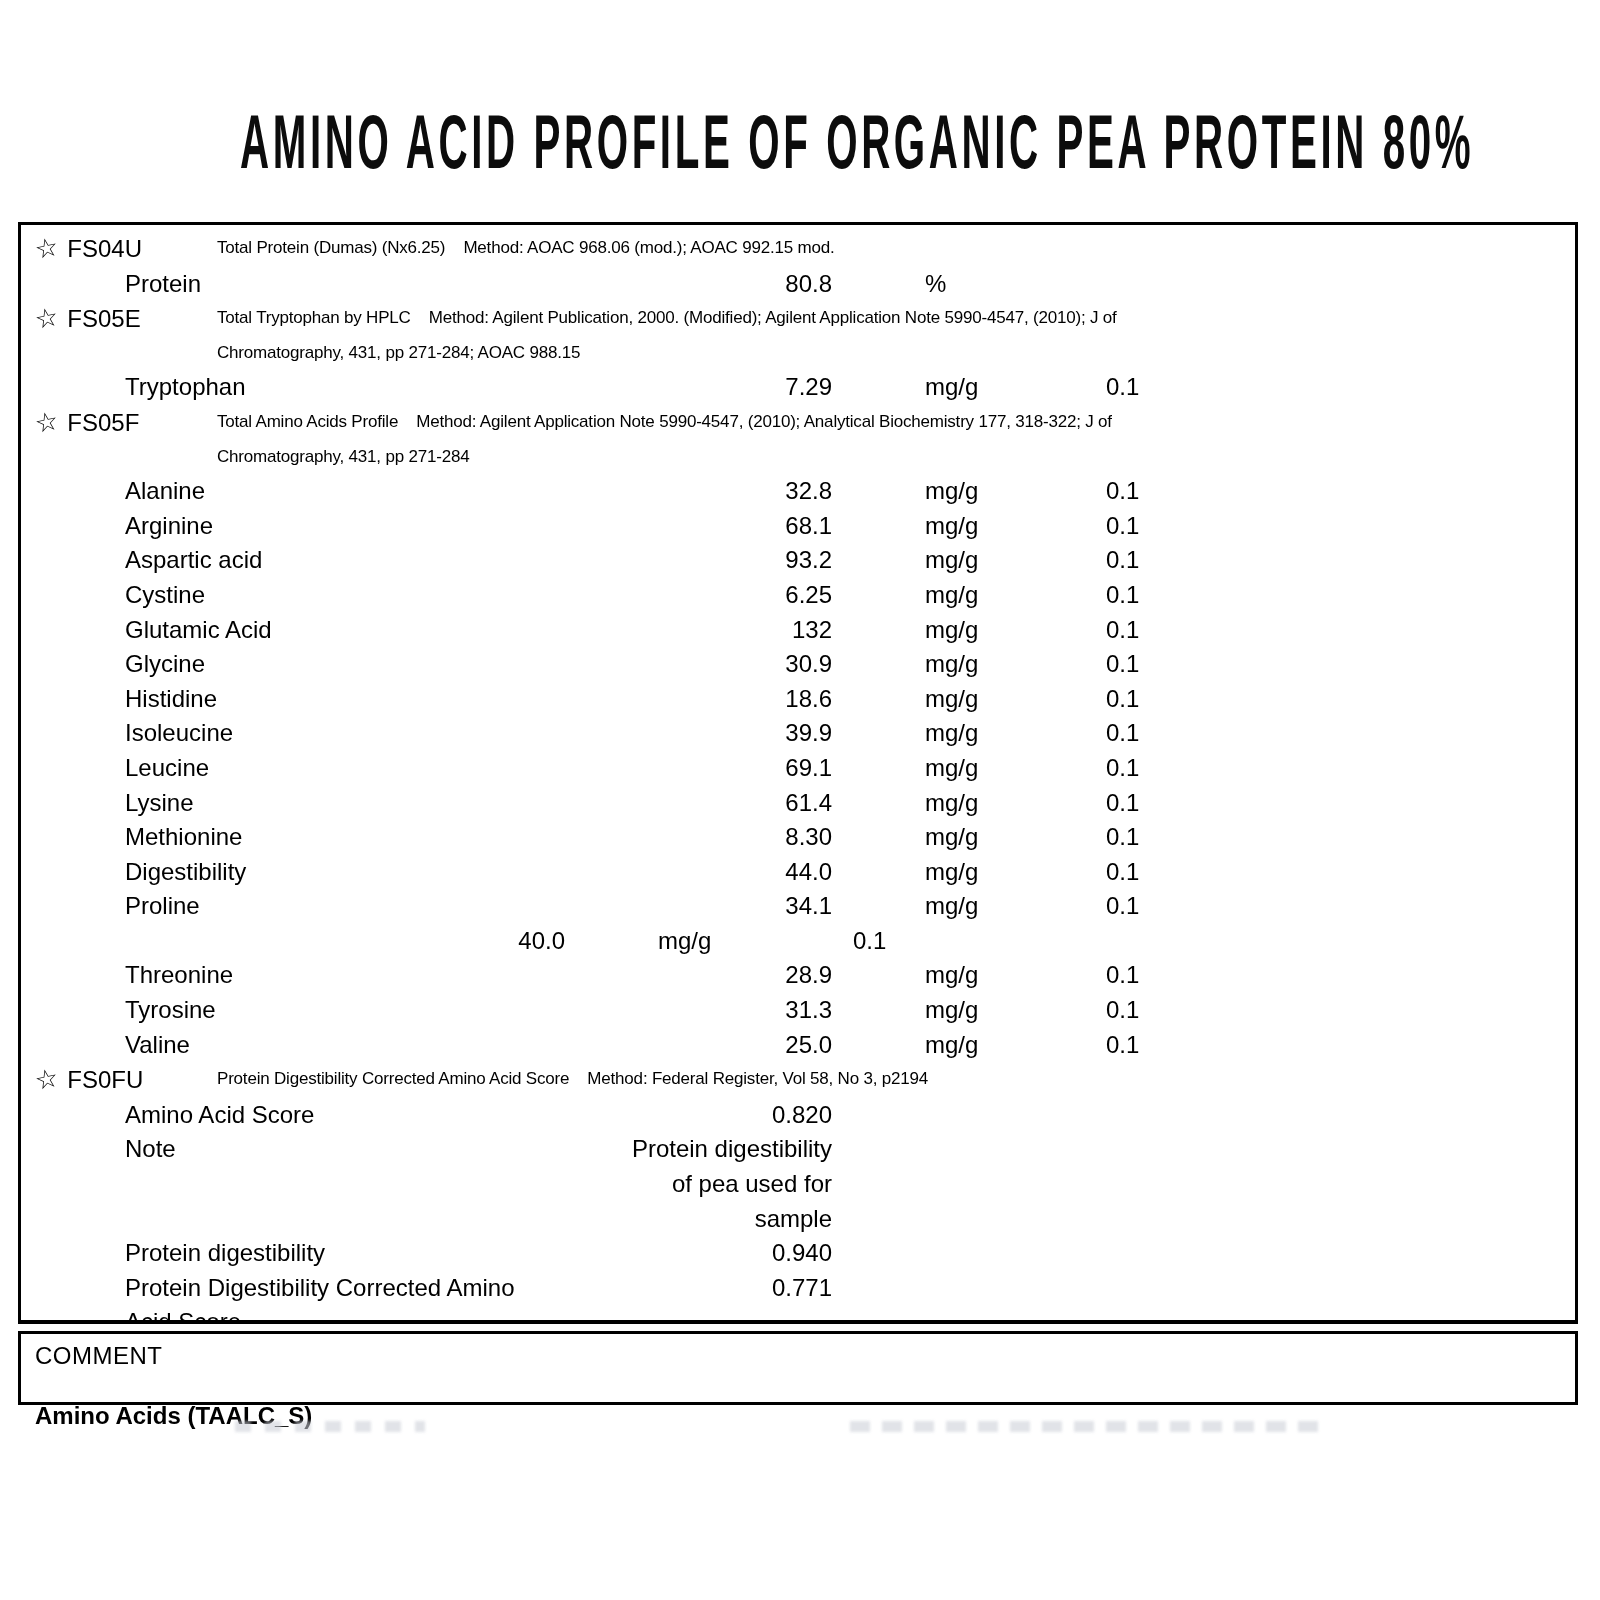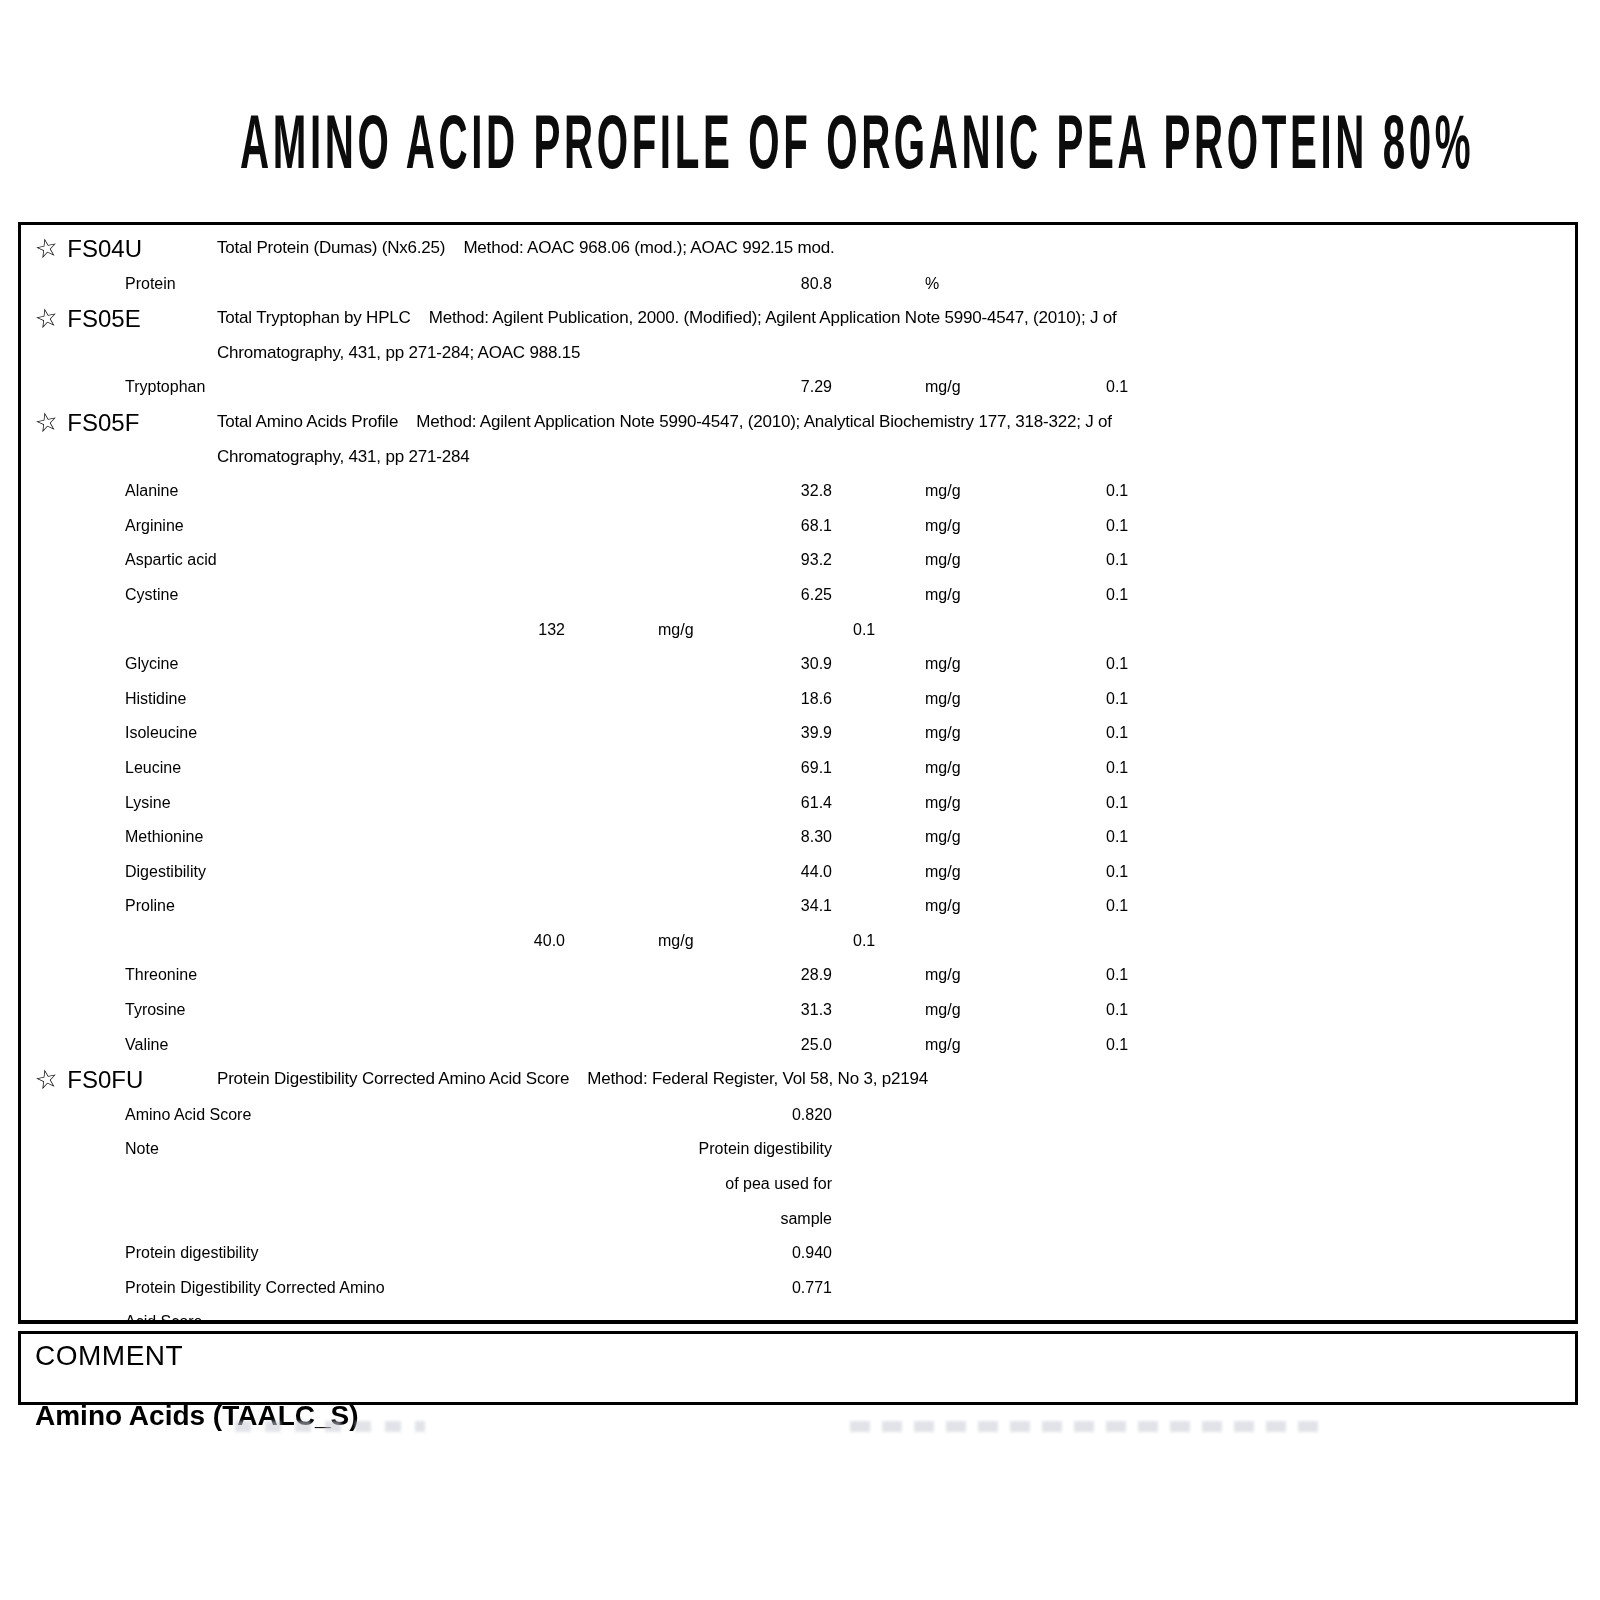--- a/index.html
+++ b/index.html
@@ -19,30 +19,30 @@
     position:absolute; left:18px; top:222px; width:1560px; height:1102px;
     border:3px solid #000; border-bottom-width:4px; box-sizing:border-box;
     padding-top:6px; overflow:hidden; background:#fff;
   }
   .sec-row { display:grid; grid-template-columns:182px 1fr; padding-left:14px;
              line-height:34.6px; font-size:24px; }
   .code-cell { white-space:nowrap; }
   .star { display:inline-block; transform:rotate(-12deg); font-size:26px; margin-right:9px; }
   .desc { white-space:pre; font-size:17px; letter-spacing:-0.2px; }
   .a-row { display:grid; grid-template-columns:104px 440px 267px 253px auto;
-           line-height:34.6px; font-size:16px; }
+           line-height:34.6px; font-size:24px; }
   .a-name { white-space:pre-line; }
   .a-val  { text-align:right; white-space:pre-line; }
   .a-unit { padding-left:93px; white-space:nowrap; }
   .a-loq  { padding-left:21px; white-space:nowrap; }
   
   .comment-box {
     position:absolute; left:18px; top:1331px; width:1560px; height:74px;
     border:3px solid #000; box-sizing:border-box; padding:7px 0 0 14px;
-    font-size:28px; line-height:29px; background:#fff;
+    font-size:24px; line-height:29px; background:#fff;
   }
   .comment-title { font-weight:normal; letter-spacing:0.5px; }
   .comment-body  { font-weight:bold;margin-top:31px; }
   
   .smudge { position:absolute; height:11px; opacity:0.55; filter:blur(1.6px); }
   .smudge-a { left:235px; top:1421px; width:190px;
     background:repeating-linear-gradient(90deg,#c9cdd6 0 16px, transparent 16px 30px); }
   .smudge-b { left:850px; top:1421px; width:480px;
     background:repeating-linear-gradient(90deg,#c9cdd6 0 20px, transparent 20px 32px); }
 </style>
@@ -108,20 +108,21 @@
         </div>
         <div class="a-row">
           <span class="a-indent"></span>
           <span class="a-name">Cystine</span>
           <span class="a-val">6.25</span>
           <span class="a-unit">mg/g</span>
           <span class="a-loq">0.1</span>
         </div>
         <div class="a-row">
           <span class="a-indent"></span>
+          <span class="a-name">Glutamic Acid</span>
           <span class="a-val">132</span>
           <span class="a-unit">mg/g</span>
           <span class="a-loq">0.1</span>
         </div>
         <div class="a-row">
           <span class="a-indent"></span>
           <span class="a-name">Glycine</span>
           <span class="a-val">30.9</span>
           <span class="a-unit">mg/g</span>
           <span class="a-loq">0.1</span>

